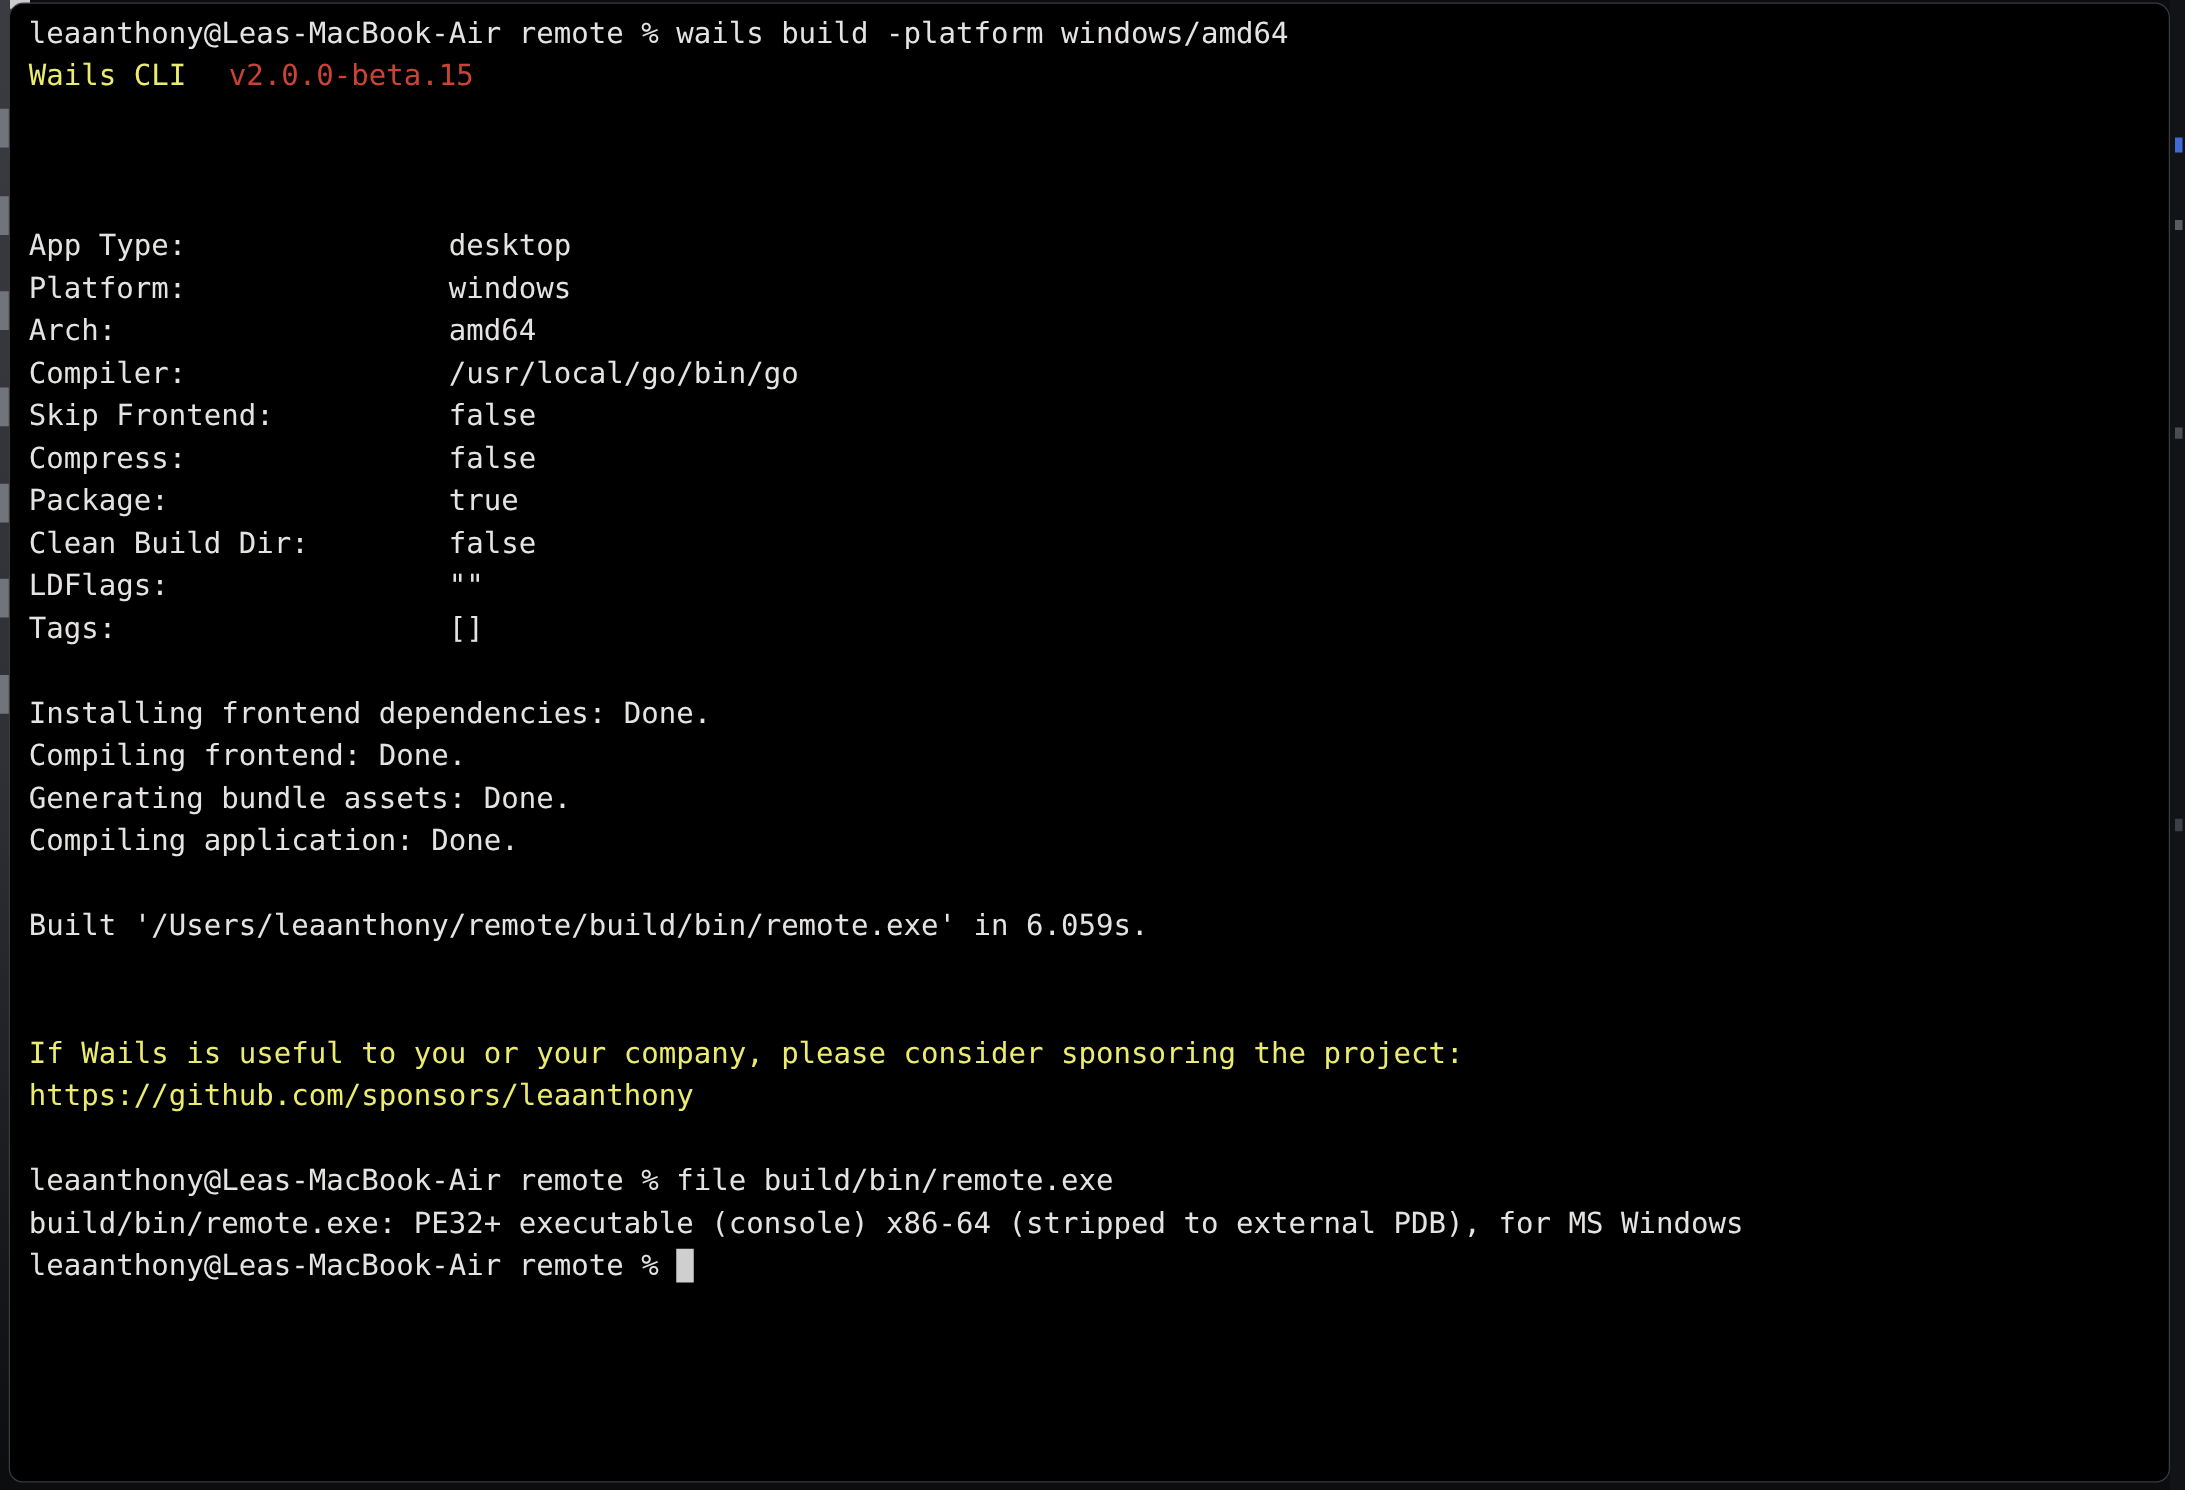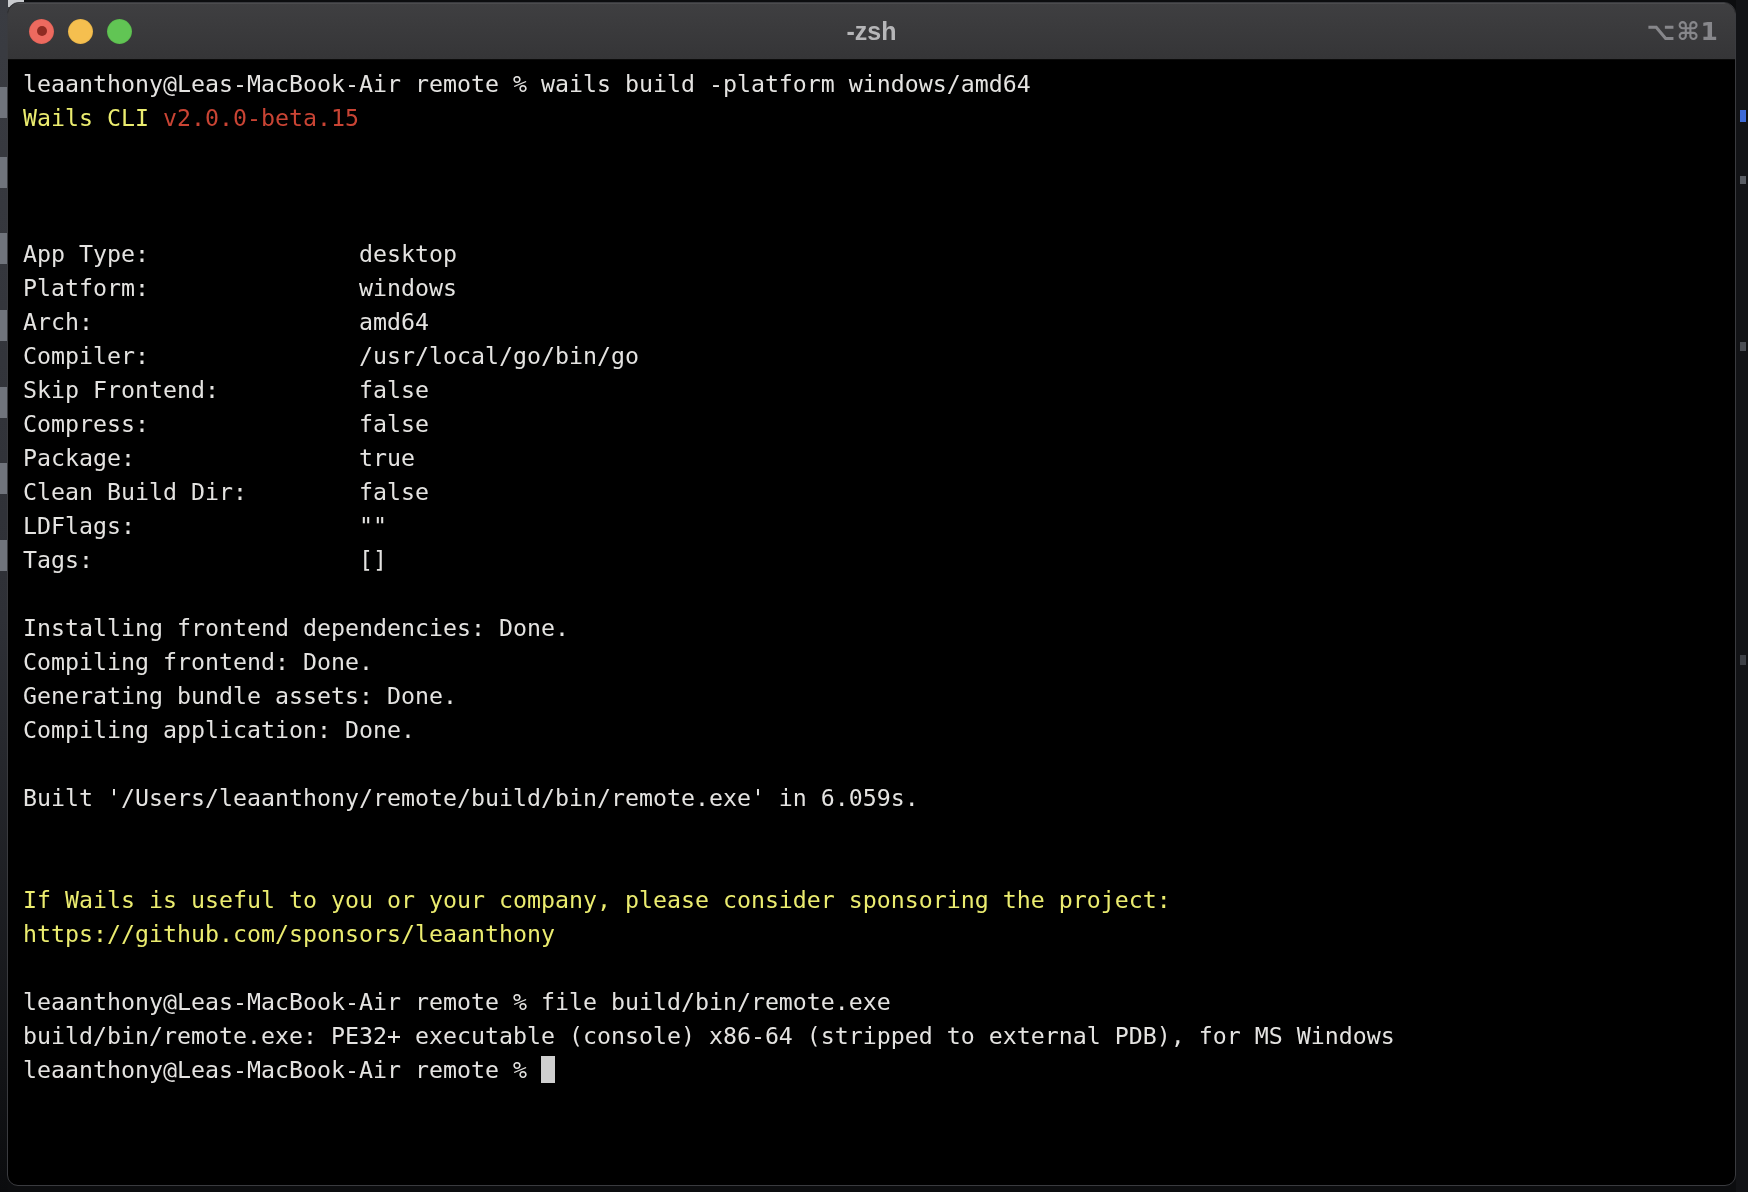--- a/index.html
+++ b/index.html
@@ -71,21 +71,21 @@
 
   .screen{
     padding:7px 13px 0 15px;
     font-family:"DejaVu Sans Mono","Liberation Mono",monospace;
     font-size:23.25px;line-height:34px;
     white-space:pre;
   }
   .term-line{min-height:34px;}
   .c-fg{color:var(--fg,#e4e3e1);}
   .c-yellow{color:var(--yellow,#ebec6f);}
-  .c-red{color:var(--red,#c94434);}
+  .c-red{color:var(--red,#c94434);margin-left:20px;}
   .c-cursor{background:var(--cursor,#cfcfcf);color:transparent;}
 </style>
 </head>
 <body>
 
 <div class="bg-wedge"></div>
 <div class="bg-strip-left">
   <div class="patch" style="top:87px"></div>
   <div class="patch" style="top:157px"></div>
   <div class="patch" style="top:233px"></div>
@@ -95,25 +95,14 @@
   <div class="patch" style="top:540px"></div>
 </div>
 <div class="bg-strip-right">
   <div class="speck" style="top:110px;height:12px;background:#3e6bd8"></div>
   <div class="speck" style="top:176px;height:8px;background:#585c63"></div>
   <div class="speck" style="top:342px;height:9px;background:#4a4d53"></div>
   <div class="speck" style="top:655px;height:10px;background:#3c3f45"></div>
 </div>
 
 <div class="window">
-  <div class="titlebar">
-    <div class="lights">
-      <span class="light close">
-        <span class="dot"></span>
-      </span>
-      <span class="light min"></span>
-      <span class="light zoom"></span>
-    </div>
-    <div class="title">-zsh</div>
-    <div class="shortcut">⌥⌘1</div>
-  </div>
   <div class="screen"><div class="term-line"><span class="c-fg">leaanthony@Leas-MacBook-Air remote % wails build -platform windows/amd64</span></div><div class="term-line"><span class="c-yellow">Wails CLI </span><span class="c-red">v2.0.0-beta.15</span></div><div class="term-line"><span class="c-fg"></span></div><div class="term-line"><span class="c-fg"></span></div><div class="term-line"><span class="c-fg"></span></div><div class="term-line"><span class="c-fg">App Type:               desktop</span></div><div class="term-line"><span class="c-fg">Platform:               windows</span></div><div class="term-line"><span class="c-fg">Arch:                   amd64</span></div><div class="term-line"><span class="c-fg">Compiler:               /usr/local/go/bin/go</span></div><div class="term-line"><span class="c-fg">Skip Frontend:          false</span></div><div class="term-line"><span class="c-fg">Compress:               false</span></div><div class="term-line"><span class="c-fg">Package:                true</span></div><div class="term-line"><span class="c-fg">Clean Build Dir:        false</span></div><div class="term-line"><span class="c-fg">LDFlags:                ""</span></div><div class="term-line"><span class="c-fg">Tags:                   []</span></div><div class="term-line"><span class="c-fg"></span></div><div class="term-line"><span class="c-fg">Installing frontend dependencies: Done.</span></div><div class="term-line"><span class="c-fg">Compiling frontend: Done.</span></div><div class="term-line"><span class="c-fg">Generating bundle assets: Done.</span></div><div class="term-line"><span class="c-fg">Compiling application: Done.</span></div><div class="term-line"><span class="c-fg"></span></div><div class="term-line"><span class="c-fg">Built '/Users/leaanthony/remote/build/bin/remote.exe' in 6.059s.</span></div><div class="term-line"><span class="c-fg"></span></div><div class="term-line"><span class="c-fg"></span></div><div class="term-line"><span class="c-yellow">If Wails is useful to you or your company, please consider sponsoring the project:</span></div><div class="term-line"><span class="c-yellow">https://github.com/sponsors/leaanthony</span></div><div class="term-line"><span class="c-fg"></span></div><div class="term-line"><span class="c-fg">leaanthony@Leas-MacBook-Air remote % file build/bin/remote.exe</span></div><div class="term-line"><span class="c-fg">build/bin/remote.exe: PE32+ executable (console) x86-64 (stripped to external PDB), for MS Windows</span></div><div class="term-line"><span class="c-fg">leaanthony@Leas-MacBook-Air remote % </span><span class="c-cursor"> </span></div></div>
 </div>
 
 </body></html>

